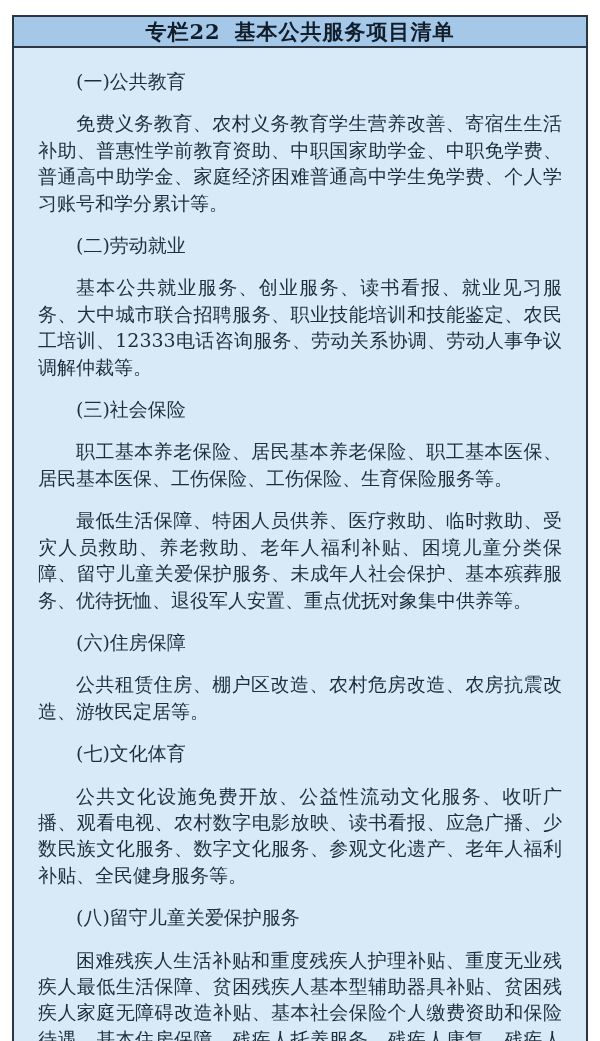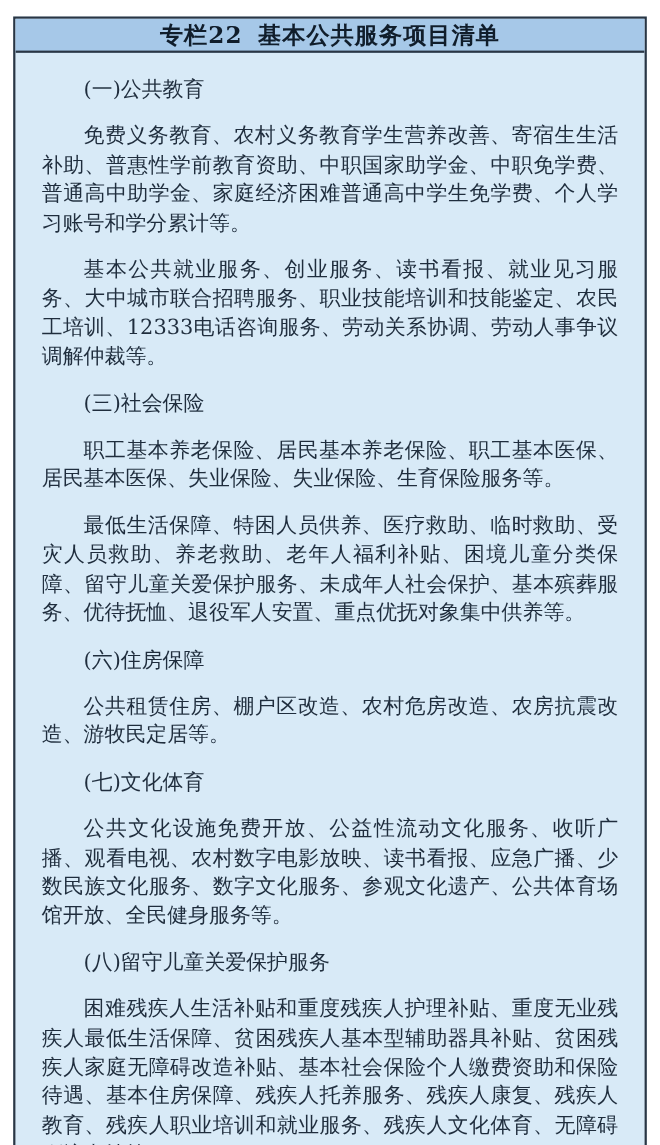--- a/index.html
+++ b/index.html
@@ -62,41 +62,42 @@
     <span class="title-label">专栏22</span>
     <span class="title-text">基本公共服务项目清单</span>
   </div>
   <div class="panel-body">
   <div class="section">
     <p class="heading">(一)公共教育</p>
     <p class="content">免费义务教育、农村义务教育学生营养改善、寄宿生生活补助、普惠性学前教育资助、中职国家助学金、中职免学费、普通高中助学金、家庭经济困难普通高中学生免学费、个人学习账号和学分累计等。</p>
   </div>
 
   <div class="section">
+    <p class="heading">(二)劳动就业</p>
     <p class="content">基本公共就业服务、创业服务、读书看报、就业见习服务、大中城市联合招聘服务、职业技能培训和技能鉴定、农民工培训、12333电话咨询服务、劳动关系协调、劳动人事争议调解仲裁等。</p>
   </div>
 
   <div class="section">
     <p class="heading">(三)社会保险</p>
-    <p class="content">职工基本养老保险、居民基本养老保险、职工基本医保、居民基本医保、失业保险、失业保险、生育保险服务等。</p>
+    <p class="content">职工基本养老保险、居民基本养老保险、职工基本医保、居民基本医保、工伤保险、工伤保险、生育保险服务等。</p>
   </div>
 
 
   <div class="section">
     <p class="content">最低生活保障、特困人员供养、医疗救助、临时救助、受灾人员救助、养老救助、老年人福利补贴、困境儿童分类保障、留守儿童关爱保护服务、未成年人社会保护、基本殡葬服务、优待抚恤、退役军人安置、重点优抚对象集中供养等。</p>
   </div>
 
   <div class="section">
     <p class="heading">(六)住房保障</p>
     <p class="content">公共租赁住房、棚户区改造、农村危房改造、农房抗震改造、游牧民定居等。</p>
   </div>
 
   <div class="section">
     <p class="heading">(七)文化体育</p>
-    <p class="content">公共文化设施免费开放、公益性流动文化服务、收听广播、观看电视、农村数字电影放映、读书看报、应急广播、少数民族文化服务、数字文化服务、参观文化遗产、公共体育场馆开放、全民健身服务等。</p>
+    <p class="content">公共文化设施免费开放、公益性流动文化服务、收听广播、观看电视、农村数字电影放映、读书看报、应急广播、少数民族文化服务、数字文化服务、参观文化遗产、老年人福利补贴、全民健身服务等。</p>
   </div>
 
   <div class="section">
     <p class="heading">(八)留守儿童关爱保护服务</p>
     <p class="content">困难残疾人生活补贴和重度残疾人护理补贴、重度无业残疾人最低生活保障、贫困残疾人基本型辅助器具补贴、贫困残疾人家庭无障碍改造补贴、基本社会保险个人缴费资助和保险待遇、基本住房保障、残疾人托养服务、残疾人康复、残疾人教育、残疾人职业培训和就业服务、残疾人文化体育、无障碍环境支持等。</p>
   </div>
 </div>
 </div>
 
 </body></html>

